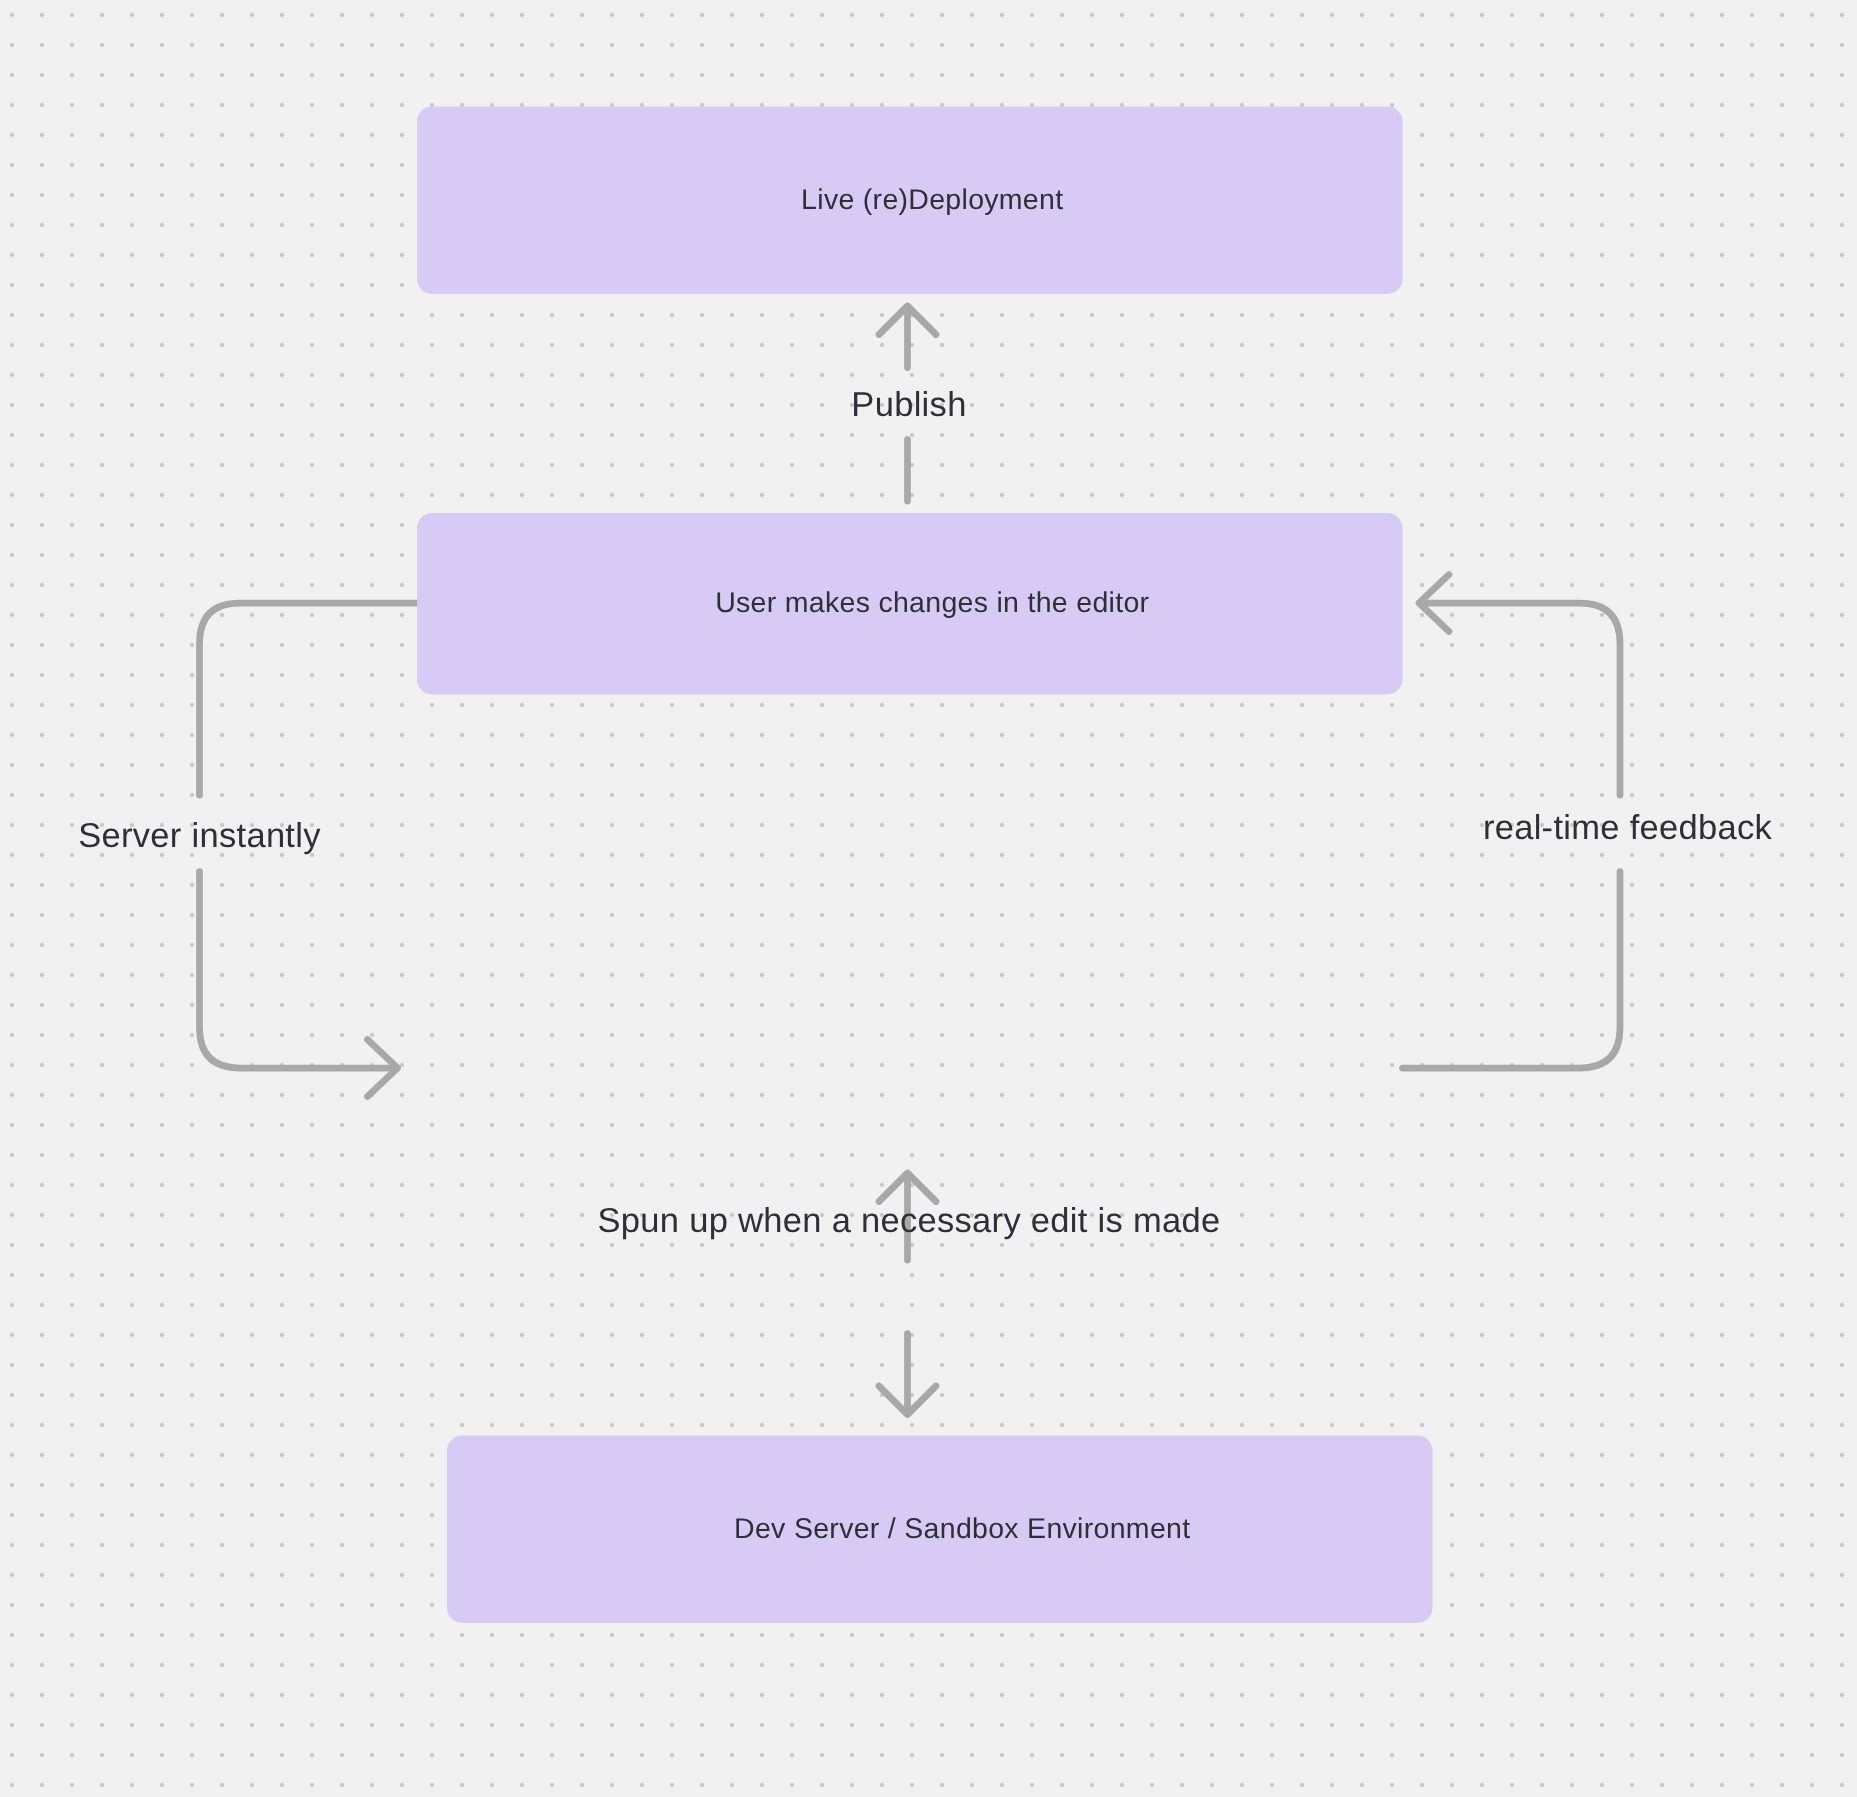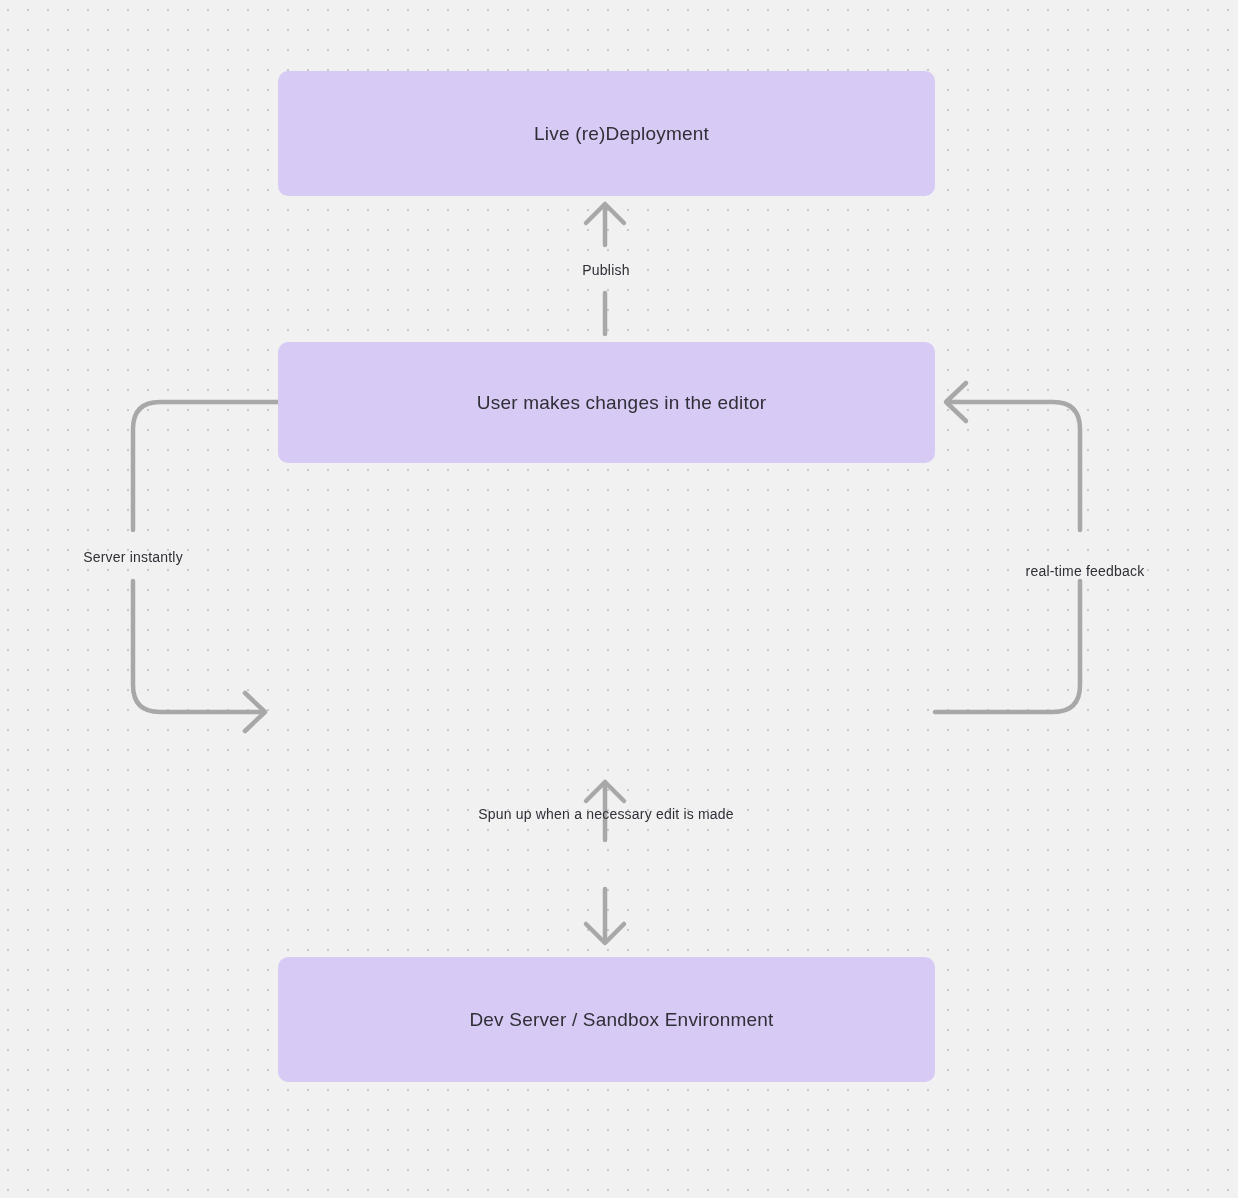--- a/index.html
+++ b/index.html
@@ -48,33 +48,33 @@
     justify-content: center;
     color: var(--text-color);
     font-size: 19px;
     letter-spacing: 0.2px;
     cursor: default;
     padding-left: 30px;
   }
   .node-1 { top: 71px;  height: 125px; }
   .node-2 { top: 342px; height: 121px; }
   .node-3 { top: 650px; height: 122px; }
-  .node-4 { top: 957px; height: 125px; }
+  .node-4 { top: 957px; height: 125px; margin-left: 20px; }
   .edge-label {
     position: absolute;
     transform: translate(-50%, -50%);
     white-space: nowrap;
     color: var(--text-color);
-    font-size: 14px;
+    font-size: 23px;
     letter-spacing: 0.2px;
     cursor: default;
   }
   .label-publish  { left: 606px;  top: 270px; }
   .label-updates  { left: 133px;  top: 557px; }
-  .label-feedback { left: 1085px; top: 571px; }
+  .label-feedback { left: 1085px; top: 552px; }
   .label-spunup   { left: 606px;  top: 814px; }
 </style>
 </head>
 <body>
 
 <div class="canvas">
 
   <svg class="edges" viewBox="0 0 1238 1198" xmlns="http://www.w3.org/2000/svg">
 
     <g>

